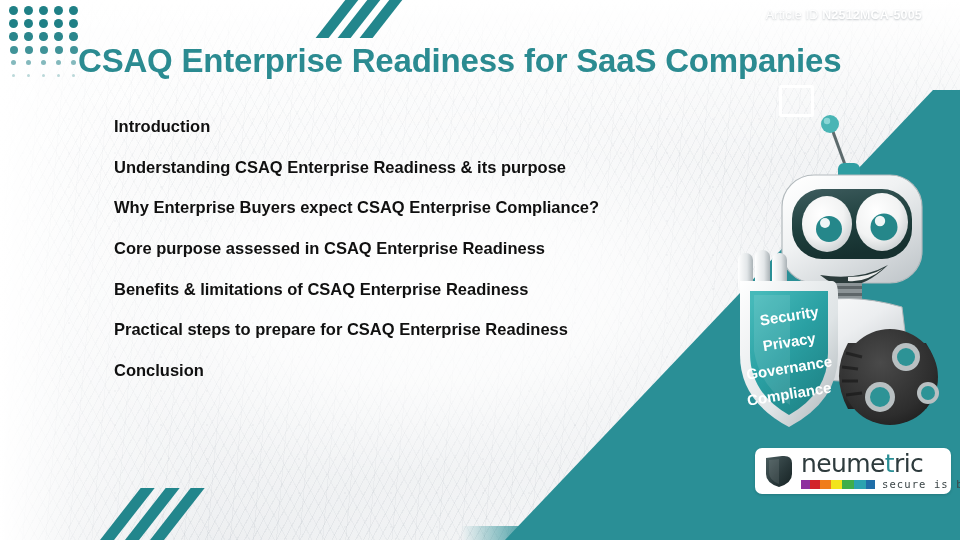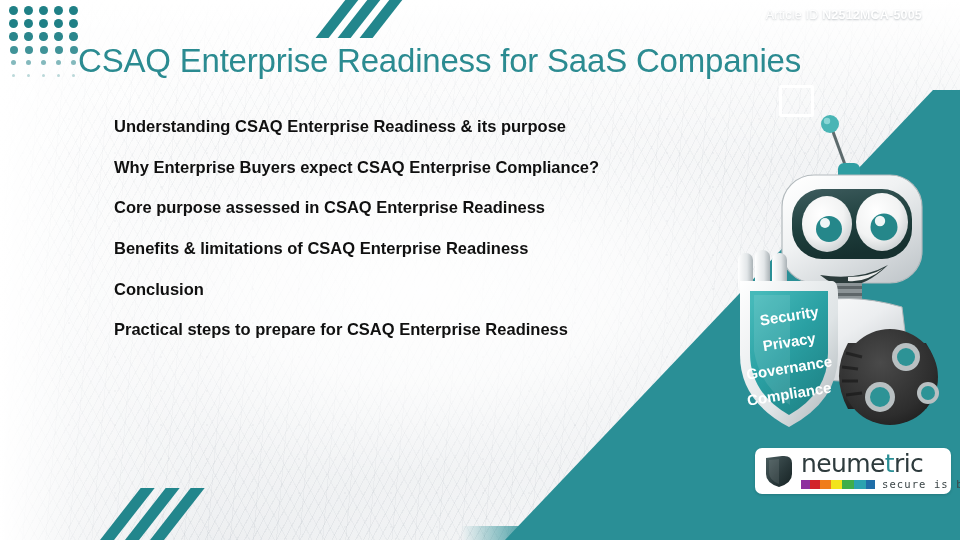--- a/index.html
+++ b/index.html
@@ -98,21 +98,21 @@
     text-shadow:0 1px 2px rgba(120,130,140,.45);
     white-space:nowrap;
     z-index:14;
   }
   .article-id .lbl{ font-weight:400; opacity:.92; }
   .article-id .val{ font-weight:700; }
 
   
   .title{
     position:absolute; left:78px; top:42px;
-    font-size:33px; font-weight:400;
+    font-size:33px; font-weight:700;
     color:#2b8b91;
     letter-spacing:-.2px;
     white-space:nowrap;
     z-index:12;
   }
 
   
   .agenda{
     position:absolute; left:114px; top:118px;
     z-index:12;
@@ -244,26 +244,27 @@
   <div class="square-outline"></div>
 
   <div class="article-id">
     <span class="lbl">Article ID</span>
     <span class="val">N2512MCA-5005</span>
   </div>
 
   <div class="title">CSAQ Enterprise Readiness for SaaS Companies</div>
 
   <div class="agenda" id="agenda">
+      <div class="agenda-item">Introduction</div>
       <div class="agenda-item">Understanding CSAQ Enterprise Readiness &amp; its purpose</div>
       <div class="agenda-item">Why Enterprise Buyers expect CSAQ Enterprise Compliance?</div>
       <div class="agenda-item">Core purpose assessed in CSAQ Enterprise Readiness</div>
       <div class="agenda-item">Benefits &amp; limitations of CSAQ Enterprise Readiness</div>
+      <div class="agenda-item">Practical steps to prepare for CSAQ Enterprise Readiness</div>
       <div class="agenda-item">Conclusion</div>
-      <div class="agenda-item">Practical steps to prepare for CSAQ Enterprise Readiness</div>
     </div>
 
   <div class="robot">
     <svg width="240" height="330" viewBox="0 0 240 330" xmlns="http://www.w3.org/2000/svg">
       <defs>
         <linearGradient id="gBody" x1="0" y1="0" x2="1" y2="1">
           <stop offset="0%" stop-color="#ffffff"></stop>
           <stop offset="45%" stop-color="#eceef0"></stop>
           <stop offset="100%" stop-color="#b9bfc3"></stop>
         </linearGradient>

